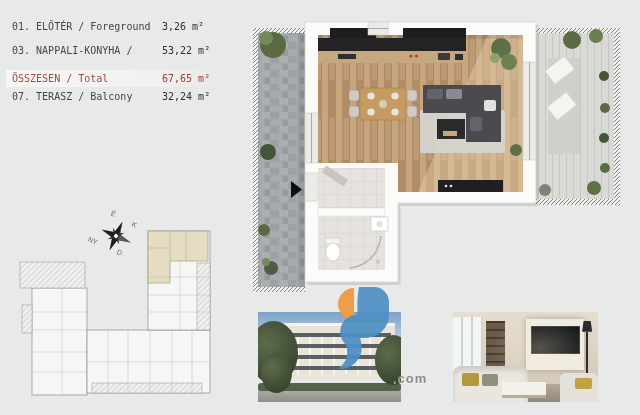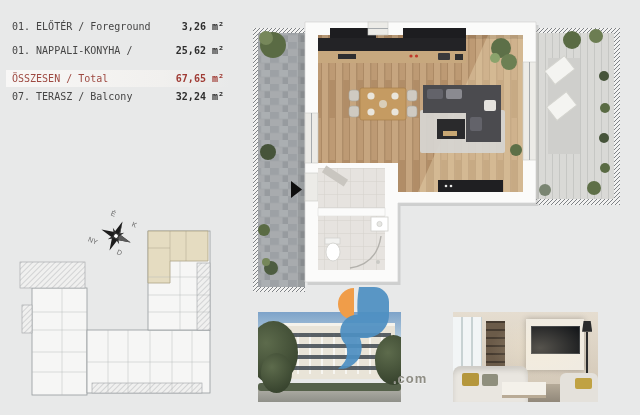--- a/index.html
+++ b/index.html
@@ -7,21 +7,21 @@
           font-family:"Liberation Sans",sans-serif;}
 
   
   #legend{position:absolute;left:12px;top:18px;width:212px;
           font-family:"DejaVu Sans Mono",monospace;font-size:10px;color:#454545;}
   .lrow{display:flex;align-items:center;height:16px;}
   .lrow.multi{height:33px;margin-bottom:3px;}
   .llab{flex:1;line-height:15px;}
   .l2{display:block;padding-left:19px;}
   .l2:empty{display:none;}
-  .lval{width:62px;text-align:right;font-weight:bold;color:#2e2e2e;white-space:nowrap;}
+  .lval{width:62px;font-weight:normal;color:#2e2e2e;white-space:nowrap;}
   .lrow.total{background:linear-gradient(90deg,#f8f7f6 0%,#f1f0ee 70%,rgba(241,240,238,0));
               color:#9e4a42;margin:1px -6px 1px -6px;padding:0 6px;height:17px;}
   .lrow.total .lval{color:#a03c35;}
 
   
   #compass{position:absolute;left:86px;top:208px;width:62px;height:60px;}
   #compass svg{position:absolute;left:0;top:0;}
   .cdir{position:absolute;font-size:7px;color:#6a6a6a;font-family:"Liberation Sans",sans-serif;
         transform:rotate(22deg);}
 
@@ -80,22 +80,22 @@
 <body>
 
 <div id="screen">
 
   <section id="legend">
     <div class="lrow">
       <div class="llab"><span>01. ELŐTÉR / Foreground</span></div>
       <div class="lval">3,26 m²</div>
     </div>
     <div class="lrow multi">
-      <div class="llab"><span>01. NAPPALI-KONYHA /</span></div>
-      <div class="lval">25,62 m²</div>
+      <div class="llab"><span>03. NAPPALI-KONYHA /</span></div>
+      <div class="lval">53,22 m²</div>
     </div>
     <div class="lrow total">
       <div class="llab"><span>ÖSSZESEN / Total</span></div>
       <div class="lval">67,65 m²</div>
     </div>
     <div class="lrow">
       <div class="llab"><span>07. TERASZ / Balcony</span></div>
       <div class="lval">32,24 m²</div>
     </div>
   </section>

